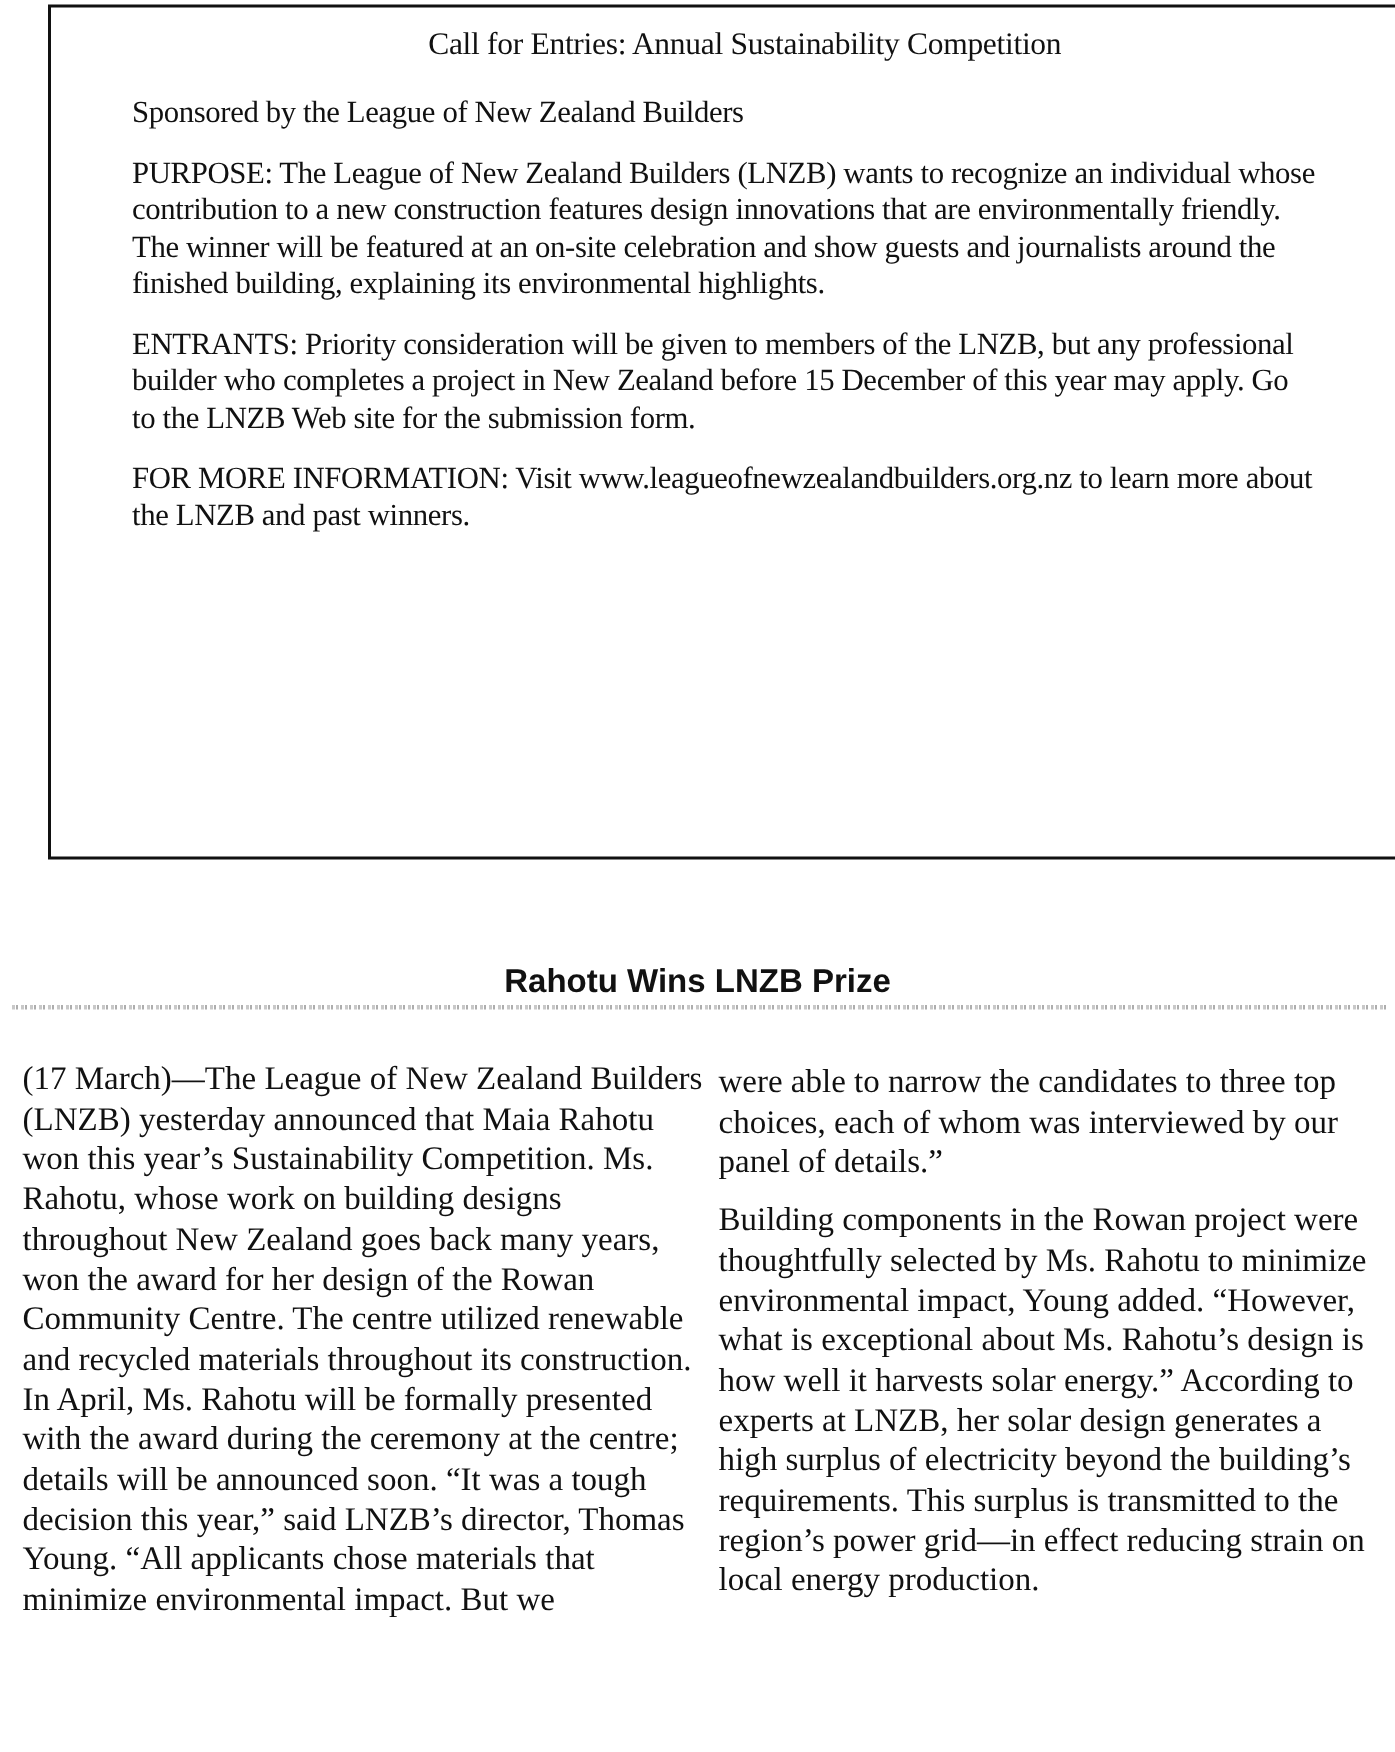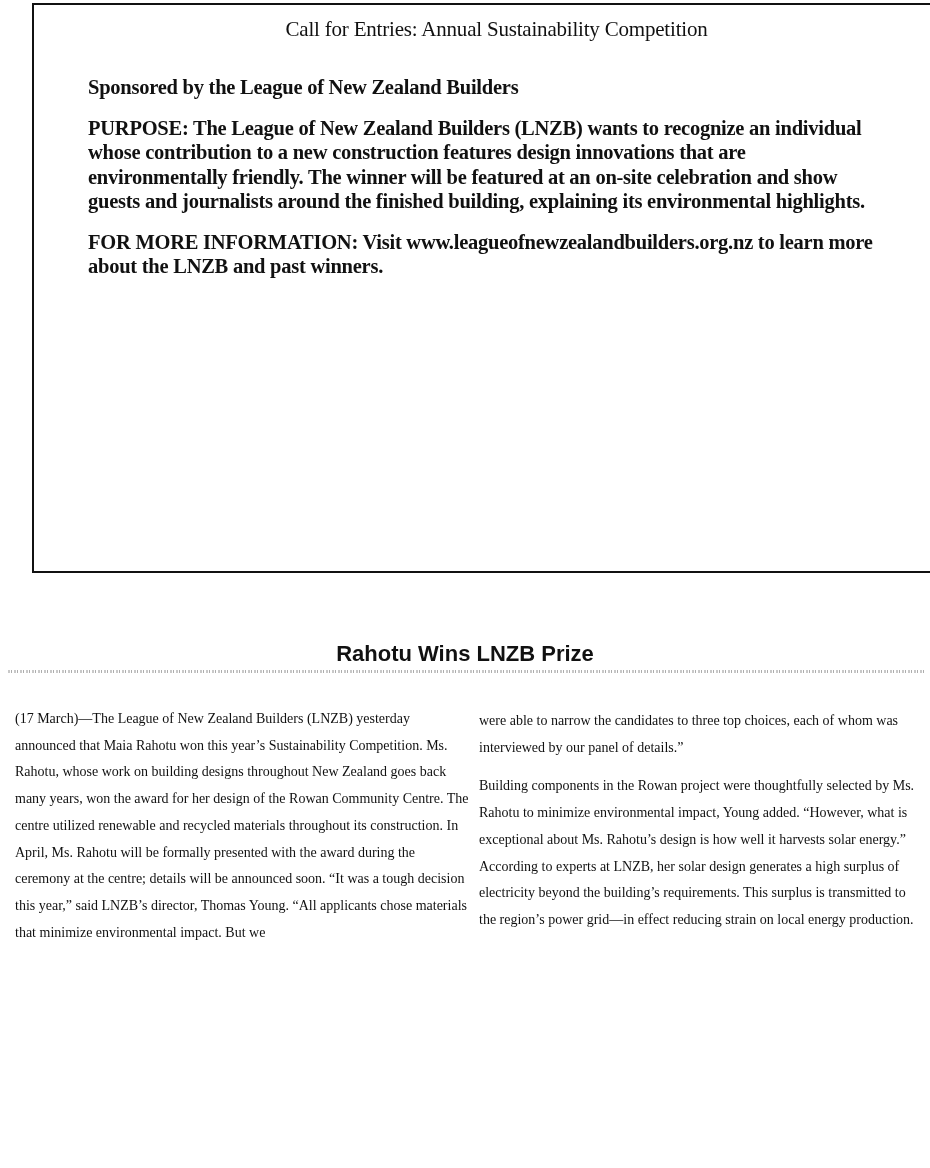--- a/index.html
+++ b/index.html
@@ -10,48 +10,49 @@
       font-family: "Liberation Serif", "DejaVu Serif", serif;
     }
     .notice-title {
       position: absolute; left: 0; right: 0; top: 12px; text-align: center;
       font-size: 21px; letter-spacing: -0.2px;
     }
     .notice-body {
       position: absolute; left: 54px; top: 58px; width: 790px;
       font-size: 20.5px; line-height: 24.5px; letter-spacing: -0.25px;
     }
-    .notice-body p { margin: 12px 0 16px 0; font-weight: bold; }
+    .notice-body p { margin: 0 0 16px 0; }
     .article-headline {
       position: absolute; left: 0; width: 930px; top: 641px; text-align: center;
       font-family: "Liberation Sans", "DejaVu Sans", sans-serif; font-weight: bold;
       font-size: 22px;
     }
     .headline-rule {
       position: absolute; left: 8px; right: 6px; top: 670px; height: 3px;
       background: repeating-linear-gradient(90deg, #bbb 0 2px, #fff 2px 3px, #999 3px 4px, #fff 4px 6px);
       opacity: 0.8;
     }
     .article-col {
       position: absolute; top: 706px;
       font-family: "Liberation Serif", "DejaVu Serif", serif;
-      font-size: 14px; line-height: 26.7px;
+      font-size: 22px; line-height: 26.7px;
     }
     .article-col p { margin: 0 0 12px 0; }
     .col-left { left: 15px; width: 455px; }
     .col-right { left: 479px; width: 440px; top: 708px; }
   </style>
 </head>
 <body>
 
 <div class="notice-box">
   <div class="notice-title">Call for Entries: Annual Sustainability Competition</div>
   <div class="notice-body">
     <p>Sponsored by the League of New Zealand Builders</p>
     <p>PURPOSE: The League of New Zealand Builders (LNZB) wants to recognize an individual whose contribution to a new construction features design innovations that are environmentally friendly. The winner will be featured at an on-site celebration and show guests and journalists around the finished building, explaining its environmental highlights.</p>
+    <p>ENTRANTS: Priority consideration will be given to members of the LNZB, but any professional builder who completes a project in New Zealand before 15 December of this year may apply. Go to the LNZB Web site for the submission form.</p>
     <p>FOR MORE INFORMATION: Visit www.leagueofnewzealandbuilders.org.nz to learn more about the LNZB and past winners.</p>
   </div>
 </div>
 
 <div class="article-headline">Rahotu Wins LNZB Prize</div>
 <div class="headline-rule"></div>
 
 <div class="article-col col-left">
   <p>(17 March)—The League of New Zealand Builders (LNZB) yesterday announced that Maia Rahotu won this year’s Sustainability Competition. Ms. Rahotu, whose work on building designs throughout New Zealand goes back many years, won the award for her design of the Rowan Community Centre. The centre utilized renewable and recycled materials throughout its construction. In April, Ms. Rahotu will be formally presented with the award during the ceremony at the centre; details will be announced soon. “It was a tough decision this year,” said LNZB’s director, Thomas Young. “All applicants chose materials that minimize environmental impact. But we</p>
 </div>

